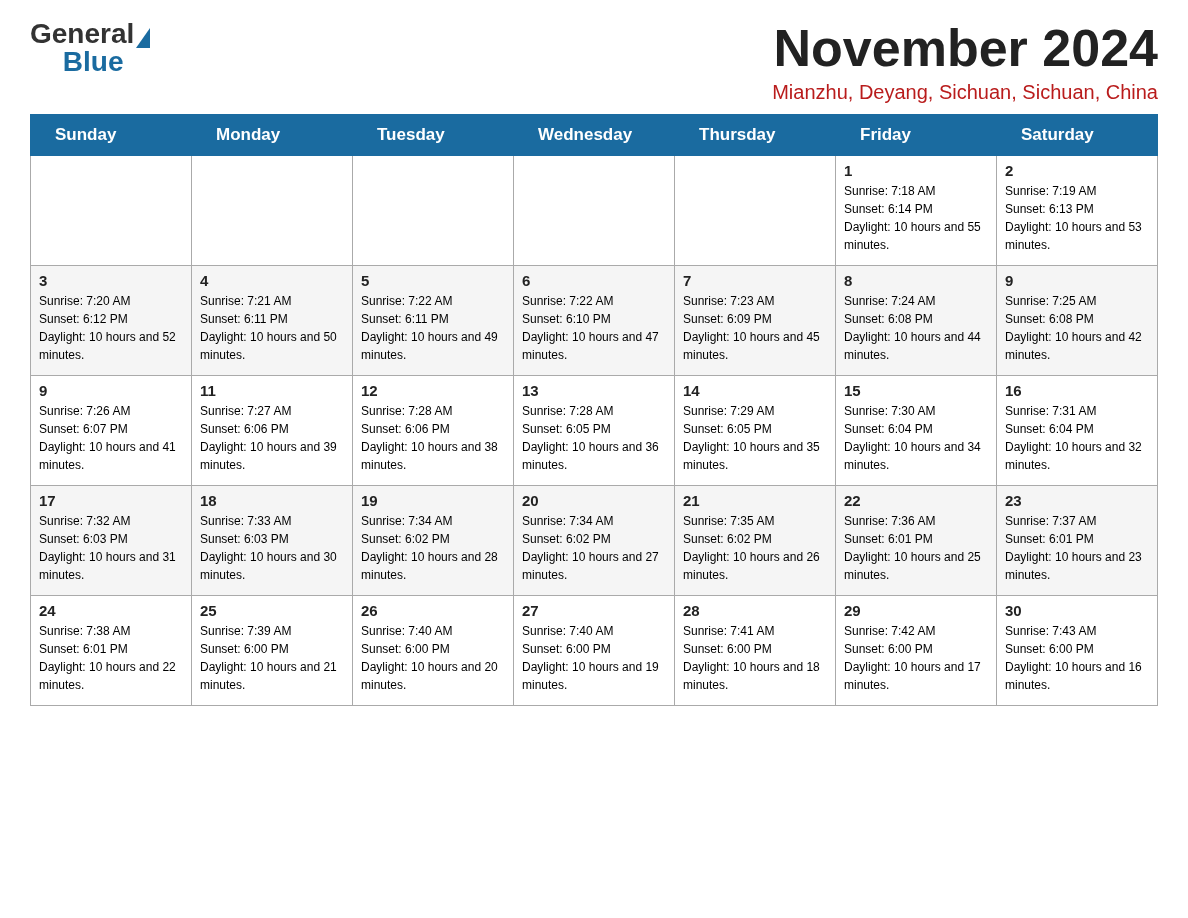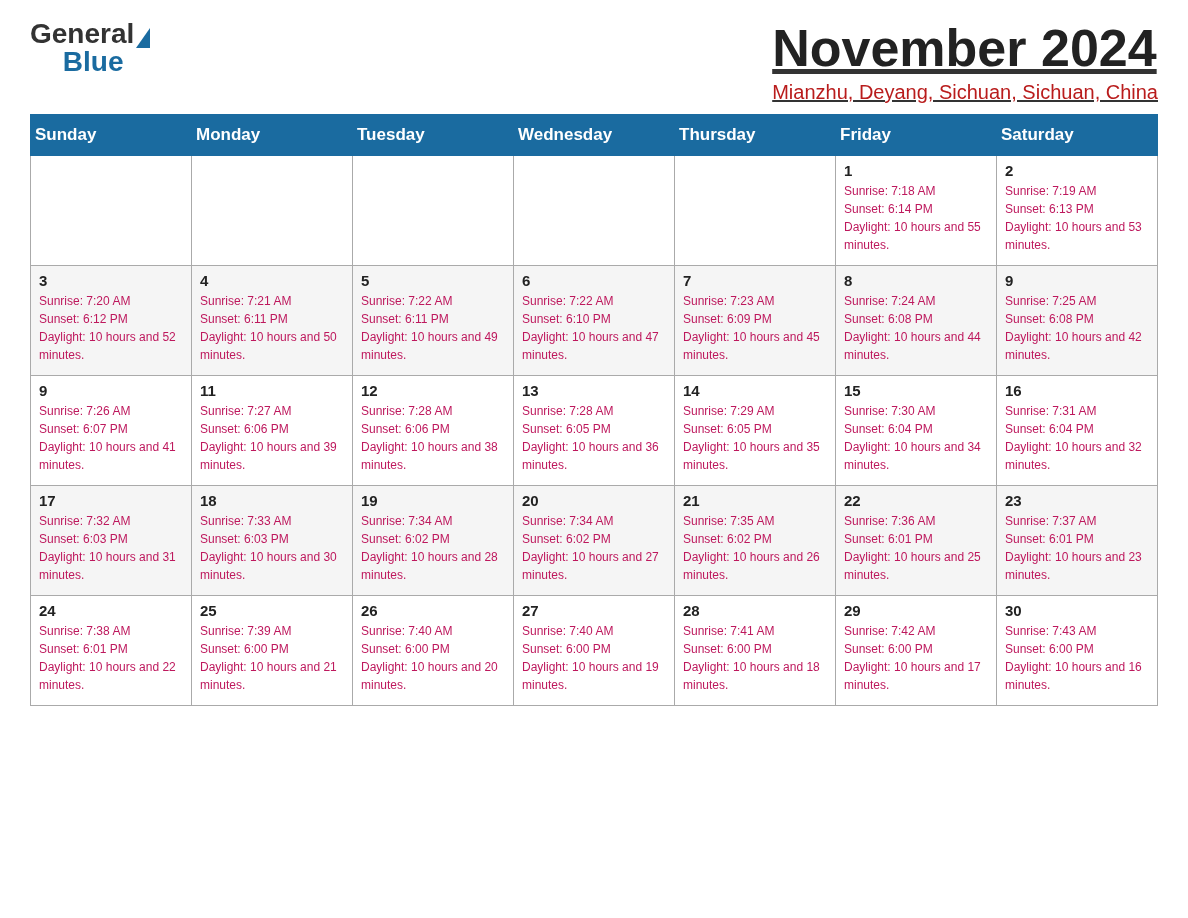--- a/index.html
+++ b/index.html
@@ -41,22 +41,21 @@
       vertical-align: bottom;
     }
     .logo-subtitle {
       color: #1a6ba0;
       font-size: 28px;
       font-weight: bold;
       margin-top: -2px;
       margin-left: 4px;
     }
     .title-area {
-      text-align: left;
-      text-decoration: underline;
+      text-align: right;
     }
     .page-title {
       font-size: 52px;
       font-weight: bold;
       color: #222;
       line-height: 1.1;
     }
     .page-subtitle {
       font-size: 20px;
       color: #b91c1c;
@@ -65,21 +64,21 @@
     .calendar {
       width: 100%;
       border-collapse: collapse;
       margin-top: 10px;
     }
     .calendar thead tr th {
       background-color: #1a6ba0;
       color: #fff;
       font-size: 17px;
       font-weight: bold;
-      padding: 10px 4px;
+      padding: 10px 24px;
       text-align: left;
       border: 1px solid #1a6ba0;
     }
     .calendar tbody tr td {
       border: 1px solid #aaa;
       vertical-align: top;
       padding: 6px 8px;
       width: calc(100% / 7);
       height: 110px;
       background: #fff;
@@ -91,21 +90,21 @@
     }
     .day-number {
       font-size: 15px;
       font-weight: bold;
       color: #222;
       display: block;
       margin-bottom: 3px;
     }
     .day-info {
       font-size: 12px;
-      color: #be185d;
+      color: #000000;
       line-height: 1.5;
     }
     .empty-cell {
       background: #fff !important;
     }
     .calendar tbody tr:nth-child(even) .empty-cell {
       background: #f5f5f5 !important;
     }
   </style>
 </head>

